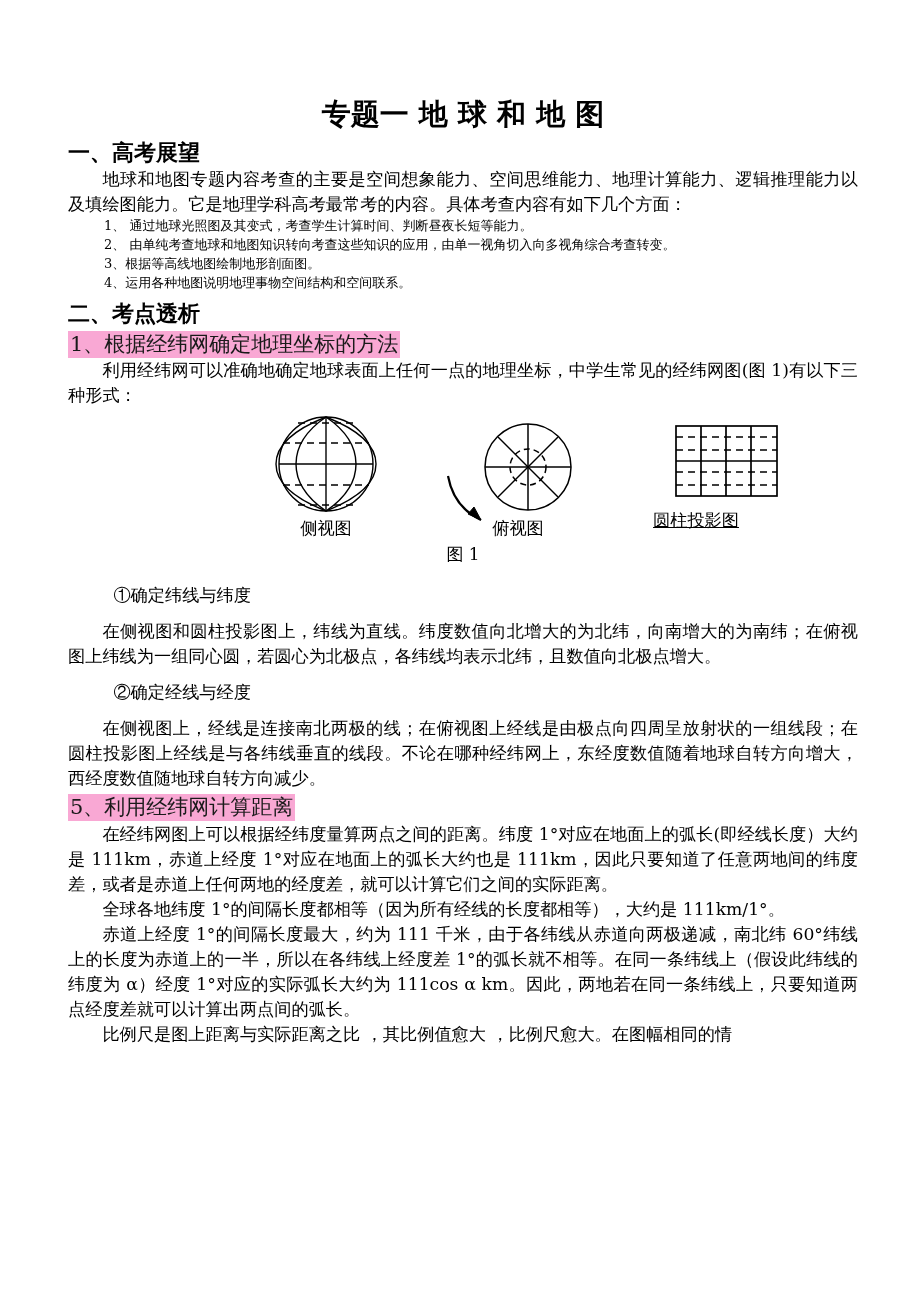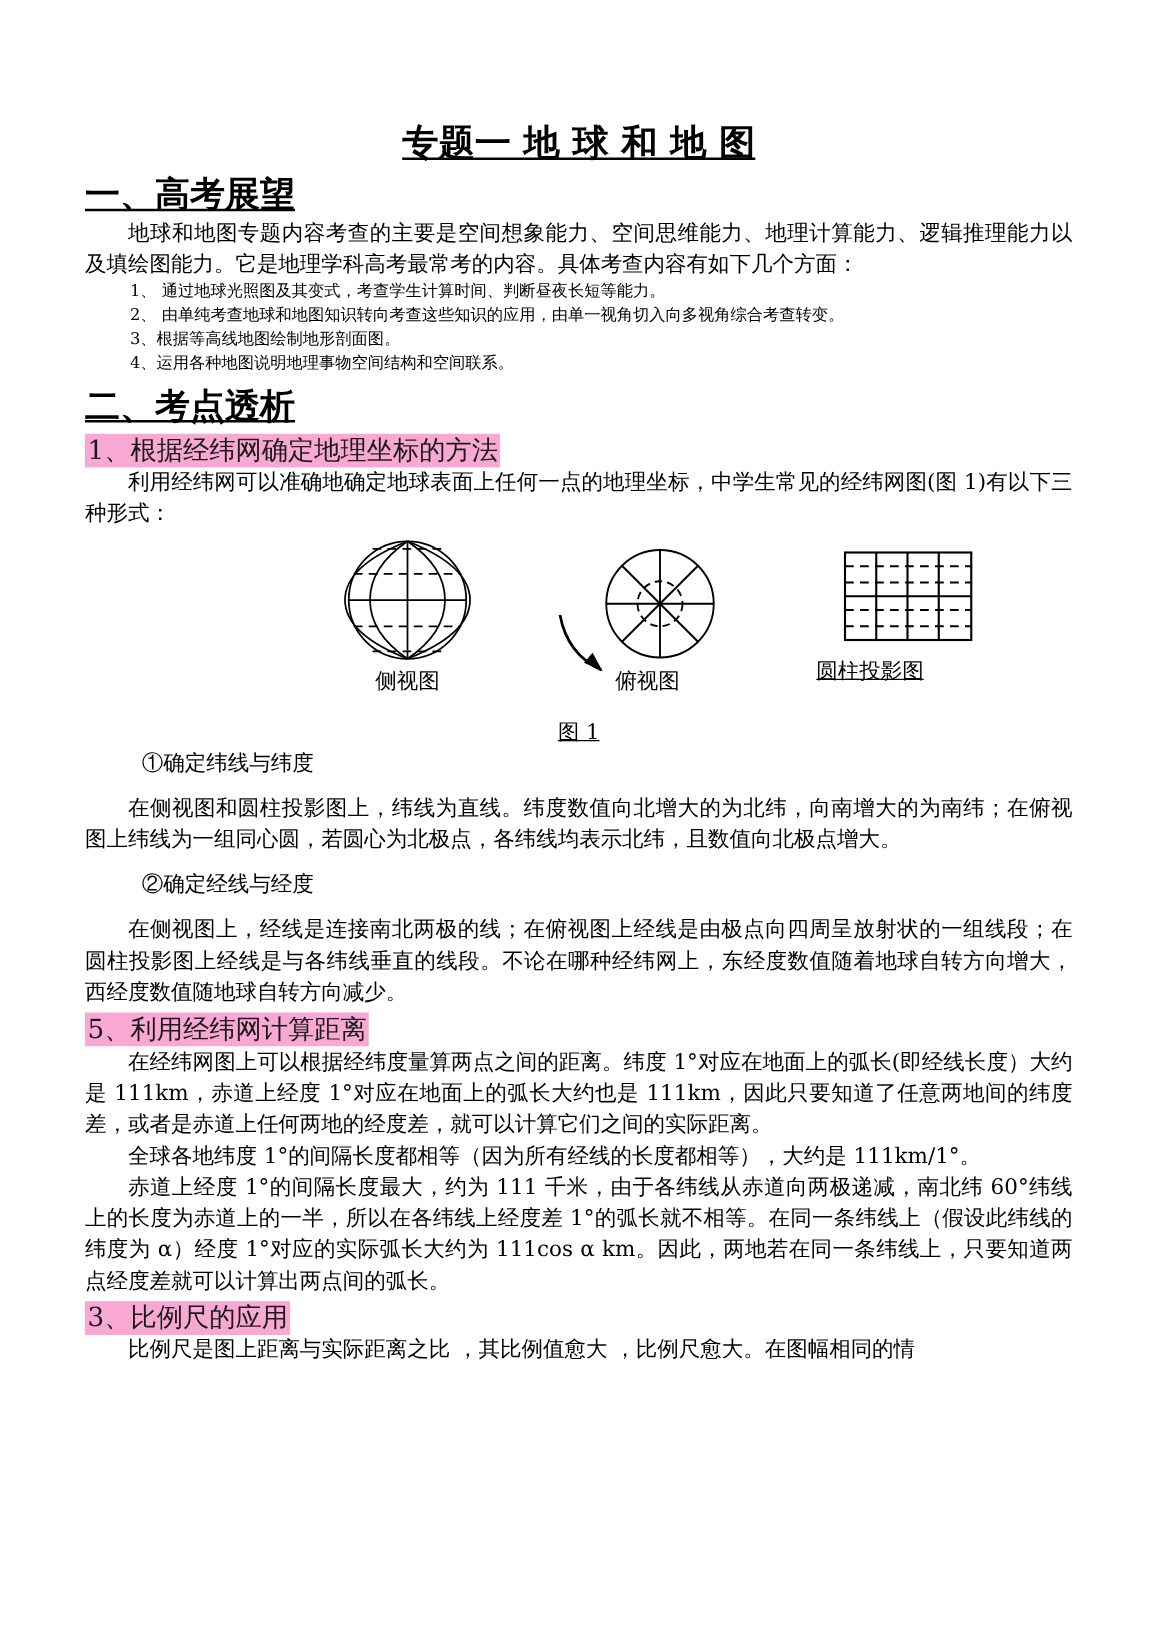--- a/index.html
+++ b/index.html
@@ -26,31 +26,29 @@
   
   .doc-title {
     text-align: center;
     font-size: 29px;
     font-weight: bold;
     letter-spacing: 0px;
     margin: 0;
     padding-top: 96px;
     line-height: 1.25;
     font-family: "DejaVu Sans", "Liberation Sans", sans-serif;
-    text-decoration: underline;
   }
 
   
   .h1 {
-    font-size: 28px;
+    font-size: 22px;
     font-weight: bold;
     margin: 6px 0 0 0;
     line-height: 1.32;
     font-family: "DejaVu Sans", "Liberation Sans", sans-serif;
-    text-decoration: underline;
   }
 
   
   .h2-wrap {
     margin: 3px 0 0 0;
     line-height: 1.30;
   }
   .h2 {
     display: inline;
     font-size: 21px;
@@ -97,22 +95,21 @@
   
   .figure {
     position: relative;
     height: 160px;
     margin: 4px 0 0 0;
   }
   .fig-caption-num {
     text-align: center;
     font-size: 17px;
     line-height: 1.2;
-    margin: 16px;
-    text-decoration: underline;
+    margin: 0;
   }
   .fig-label {
     position: absolute;
     font-size: 17.2px;
     text-align: center;
     white-space: nowrap;
   }
   .fig-svg { position: absolute; }
 </style>
 </head>
@@ -215,19 +212,16 @@
   <p class="body">在侧视图上，经线是连接南北两极的线；在俯视图上经线是由极点向四周呈放射状的一组线段；在圆柱投影图上经线是与各纬线垂直的线段。不论在哪种经纬网上，东经度数值随着地球自转方向增大，西经度数值随地球自转方向减少。</p>
 
   <div class="h2-wrap">
     <span class="h2">5、利用经纬网计算距离</span>
   </div>
 
   <p class="body">在经纬网图上可以根据经纬度量算两点之间的距离。纬度 1°对应在地面上的弧长(即经线长度）大约是 111km，赤道上经度 1°对应在地面上的弧长大约也是 111km，因此只要知道了任意两地间的纬度差，或者是赤道上任何两地的经度差，就可以计算它们之间的实际距离。</p>
   <p class="body"><span>全球各地纬度 1°的间隔长度都相等（因为所有经线的长度都相等），大约是 111km/1</span><span>°。</span></p>
   <p class="body">赤道上经度 1°的间隔长度最大，约为 111 千米，由于各纬线从赤道向两极递减，南北纬 60°纬线上的长度为赤道上的一半，所以在各纬线上经度差 1°的弧长就不相等。在同一条纬线上（假设此纬线的纬度为 α）经度 1°对应的实际弧长大约为 111cos α km。因此，两地若在同一条纬线上，只要知道两点经度差就可以计算出两点间的弧长。</p>
 
-  <div class="h2-wrap">
-    <span class="h2">3、比例尺的应用</span>
-  </div>
 
   <p class="body">比例尺是图上距离与实际距离之比 ，其比例值愈大 ，比例尺愈大。在图幅相同的情</p>
 
 </div>
 
 </body></html>

